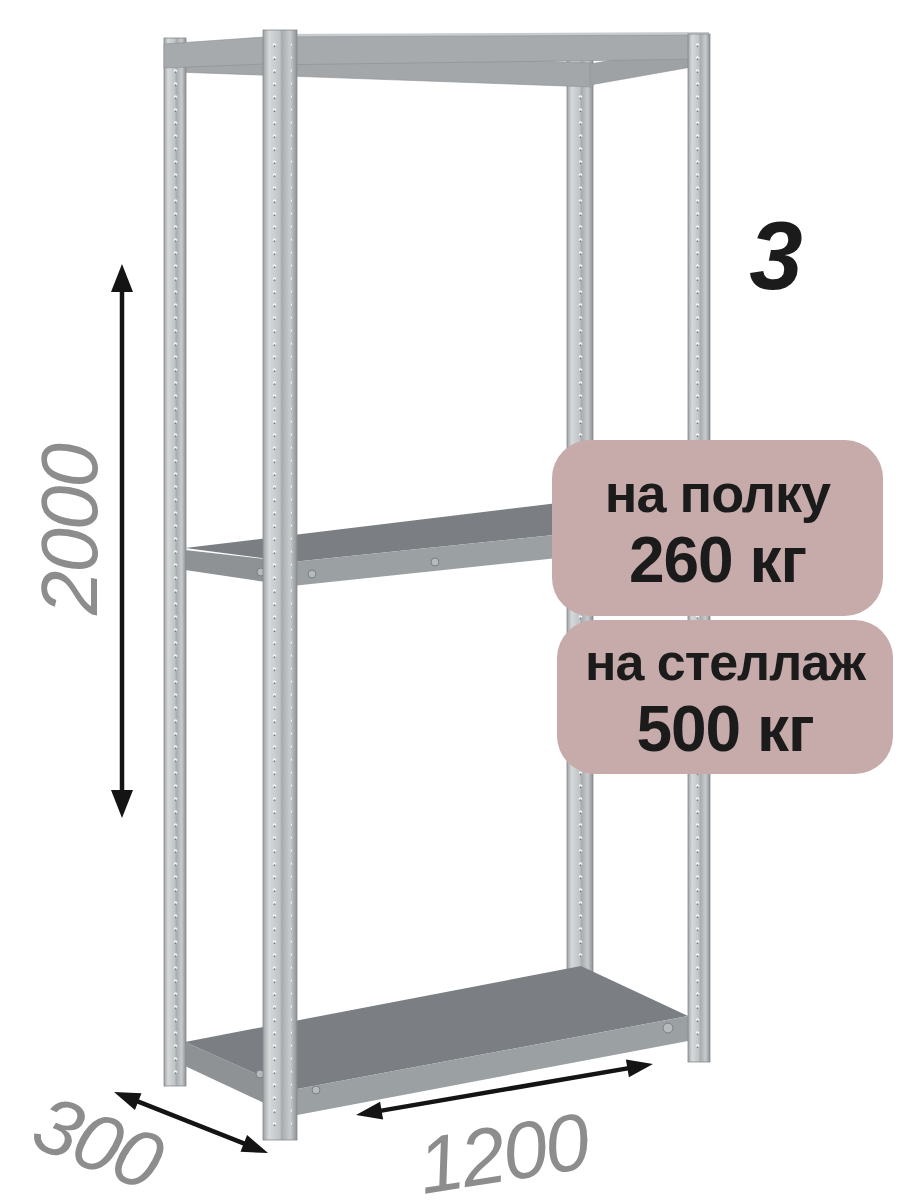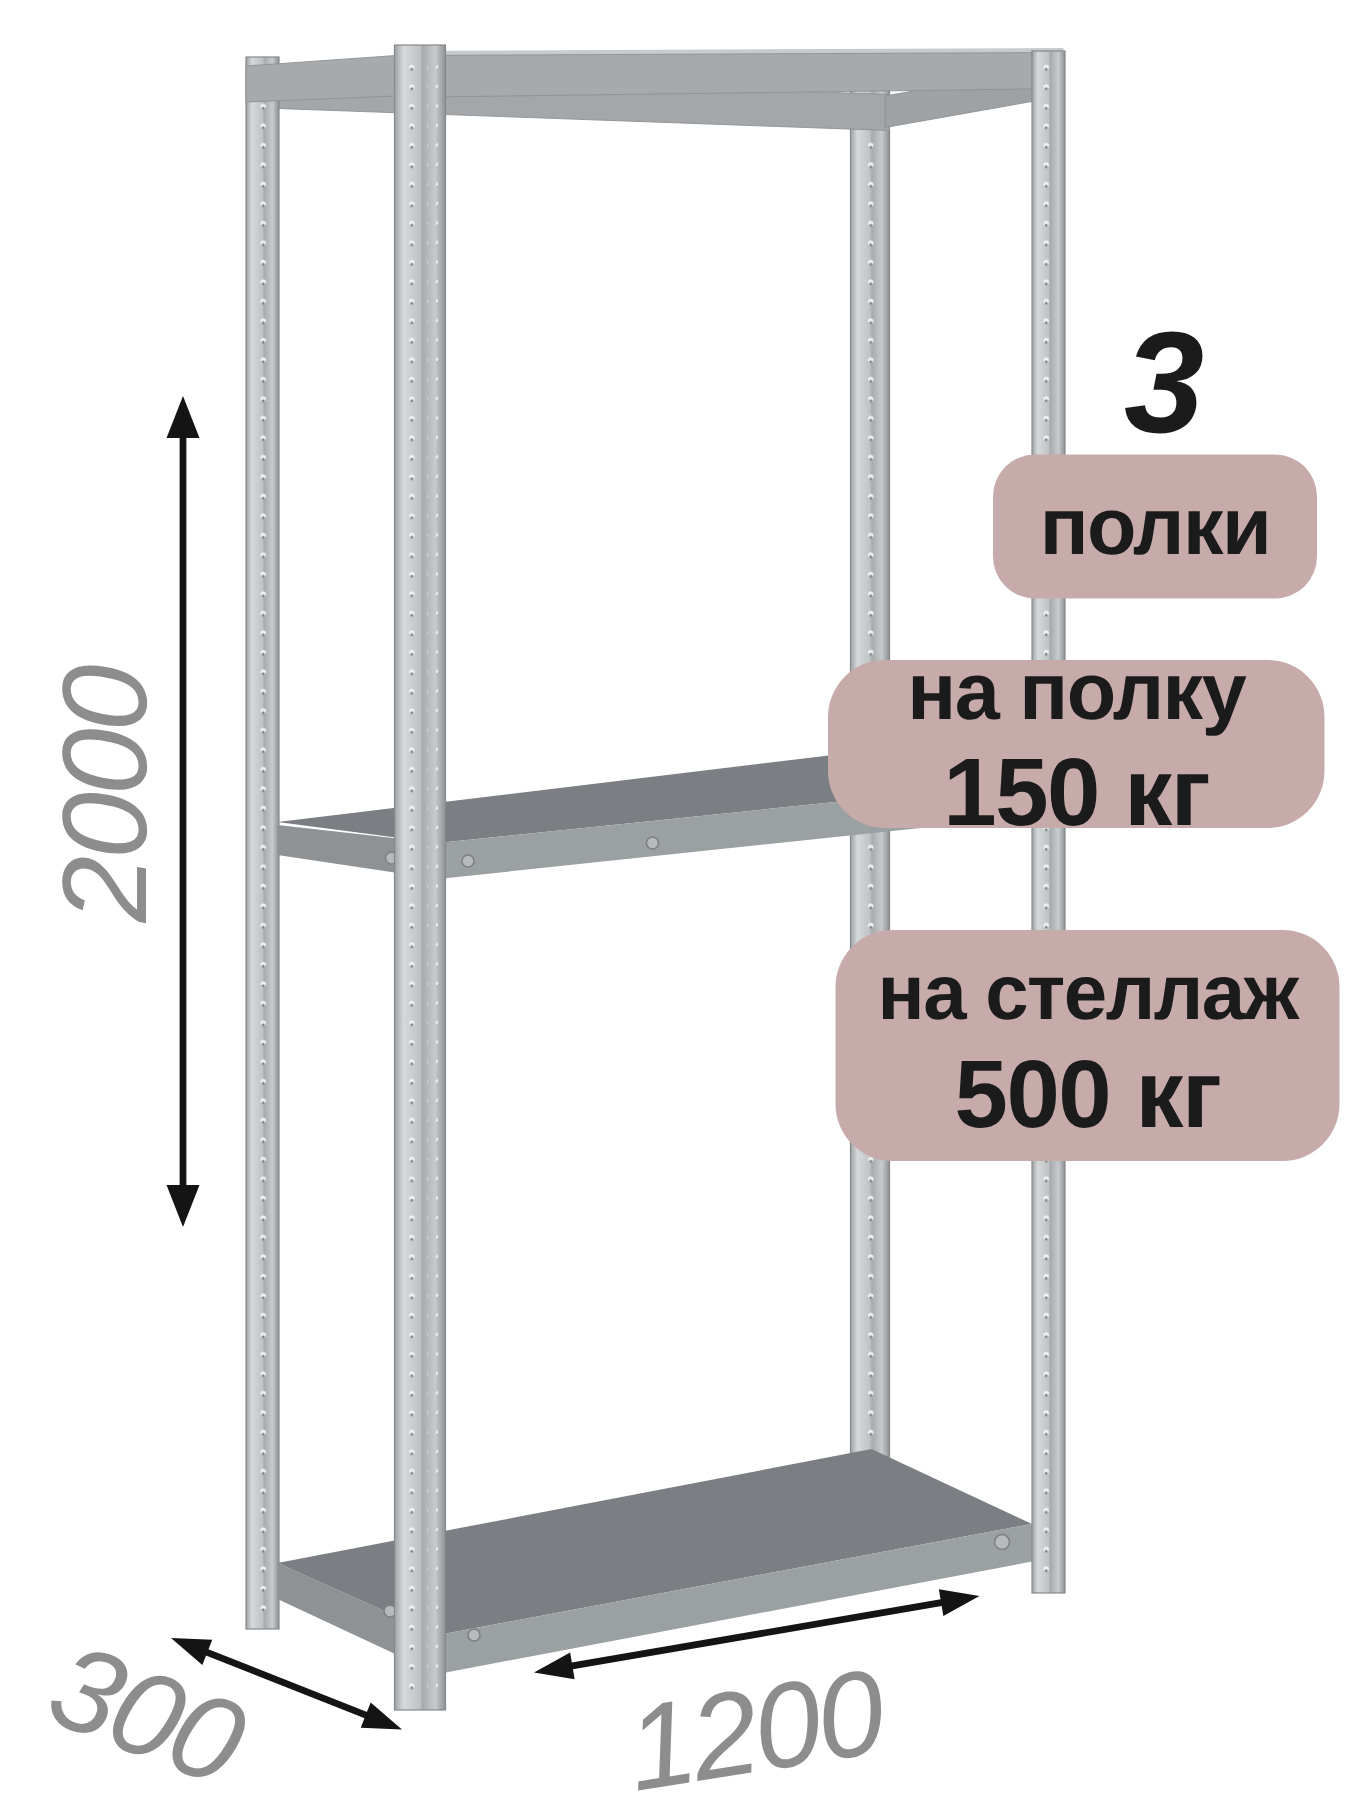--- a/index.html
+++ b/index.html
@@ -58,21 +58,21 @@
     color: var(--badge-text, #1b1b1b);
     font-weight: 700;
     display: flex;
     flex-direction: column;
     align-items: center;
     justify-content: center;
     text-align: center;
     letter-spacing: -1px;
   }
   .badge-count { left: 662px; top: 303px; width: 216px; height: 96px; border-radius: 28px; font-size: 64px; }
-  .badge-shelf-load { left: 552px; top: 440px; width: 331px; height: 112px; border-radius: 38px; }
+  .badge-shelf-load { left: 552px; top: 440px; width: 331px; height: 176px; border-radius: 38px; }
   .badge-rack-load  { left: 557px; top: 620px; width: 336px; height: 154px; border-radius: 38px; }
   .badge .line1 { font-size: 54px; line-height: 64px; white-space: nowrap; }
   .badge .line2 { font-size: 64px; line-height: 70px; white-space: nowrap; }
   .badge-rack-load .line1 { font-size: 52px; }
 </style>
 </head>
 <body>
 
 <div class="canvas">
 
@@ -166,27 +166,24 @@
       <polygon class="arrow-head" points="653,1064 628.9,1077.3 625.9,1059.5"></polygon>
     </g>
   </svg>
 
   <div class="dim dim-height">2000</div>
   <div class="dim dim-depth">300</div>
   <div class="dim dim-width">1200</div>
 
   <div class="shelf-count-number">3</div>
 
-  <div class="badge badge-count">
-    <div class="line1">полки</div>
-  </div>
 
   <div class="badge badge-shelf-load">
     <div class="line1">на полку</div>
-    <div class="line2">150 кг</div>
+    <div class="line2">260 кг</div>
   </div>
 
   <div class="badge badge-rack-load">
     <div class="line1">на стеллаж</div>
     <div class="line2">500 кг</div>
   </div>
 
 </div>
 
 </body></html>

